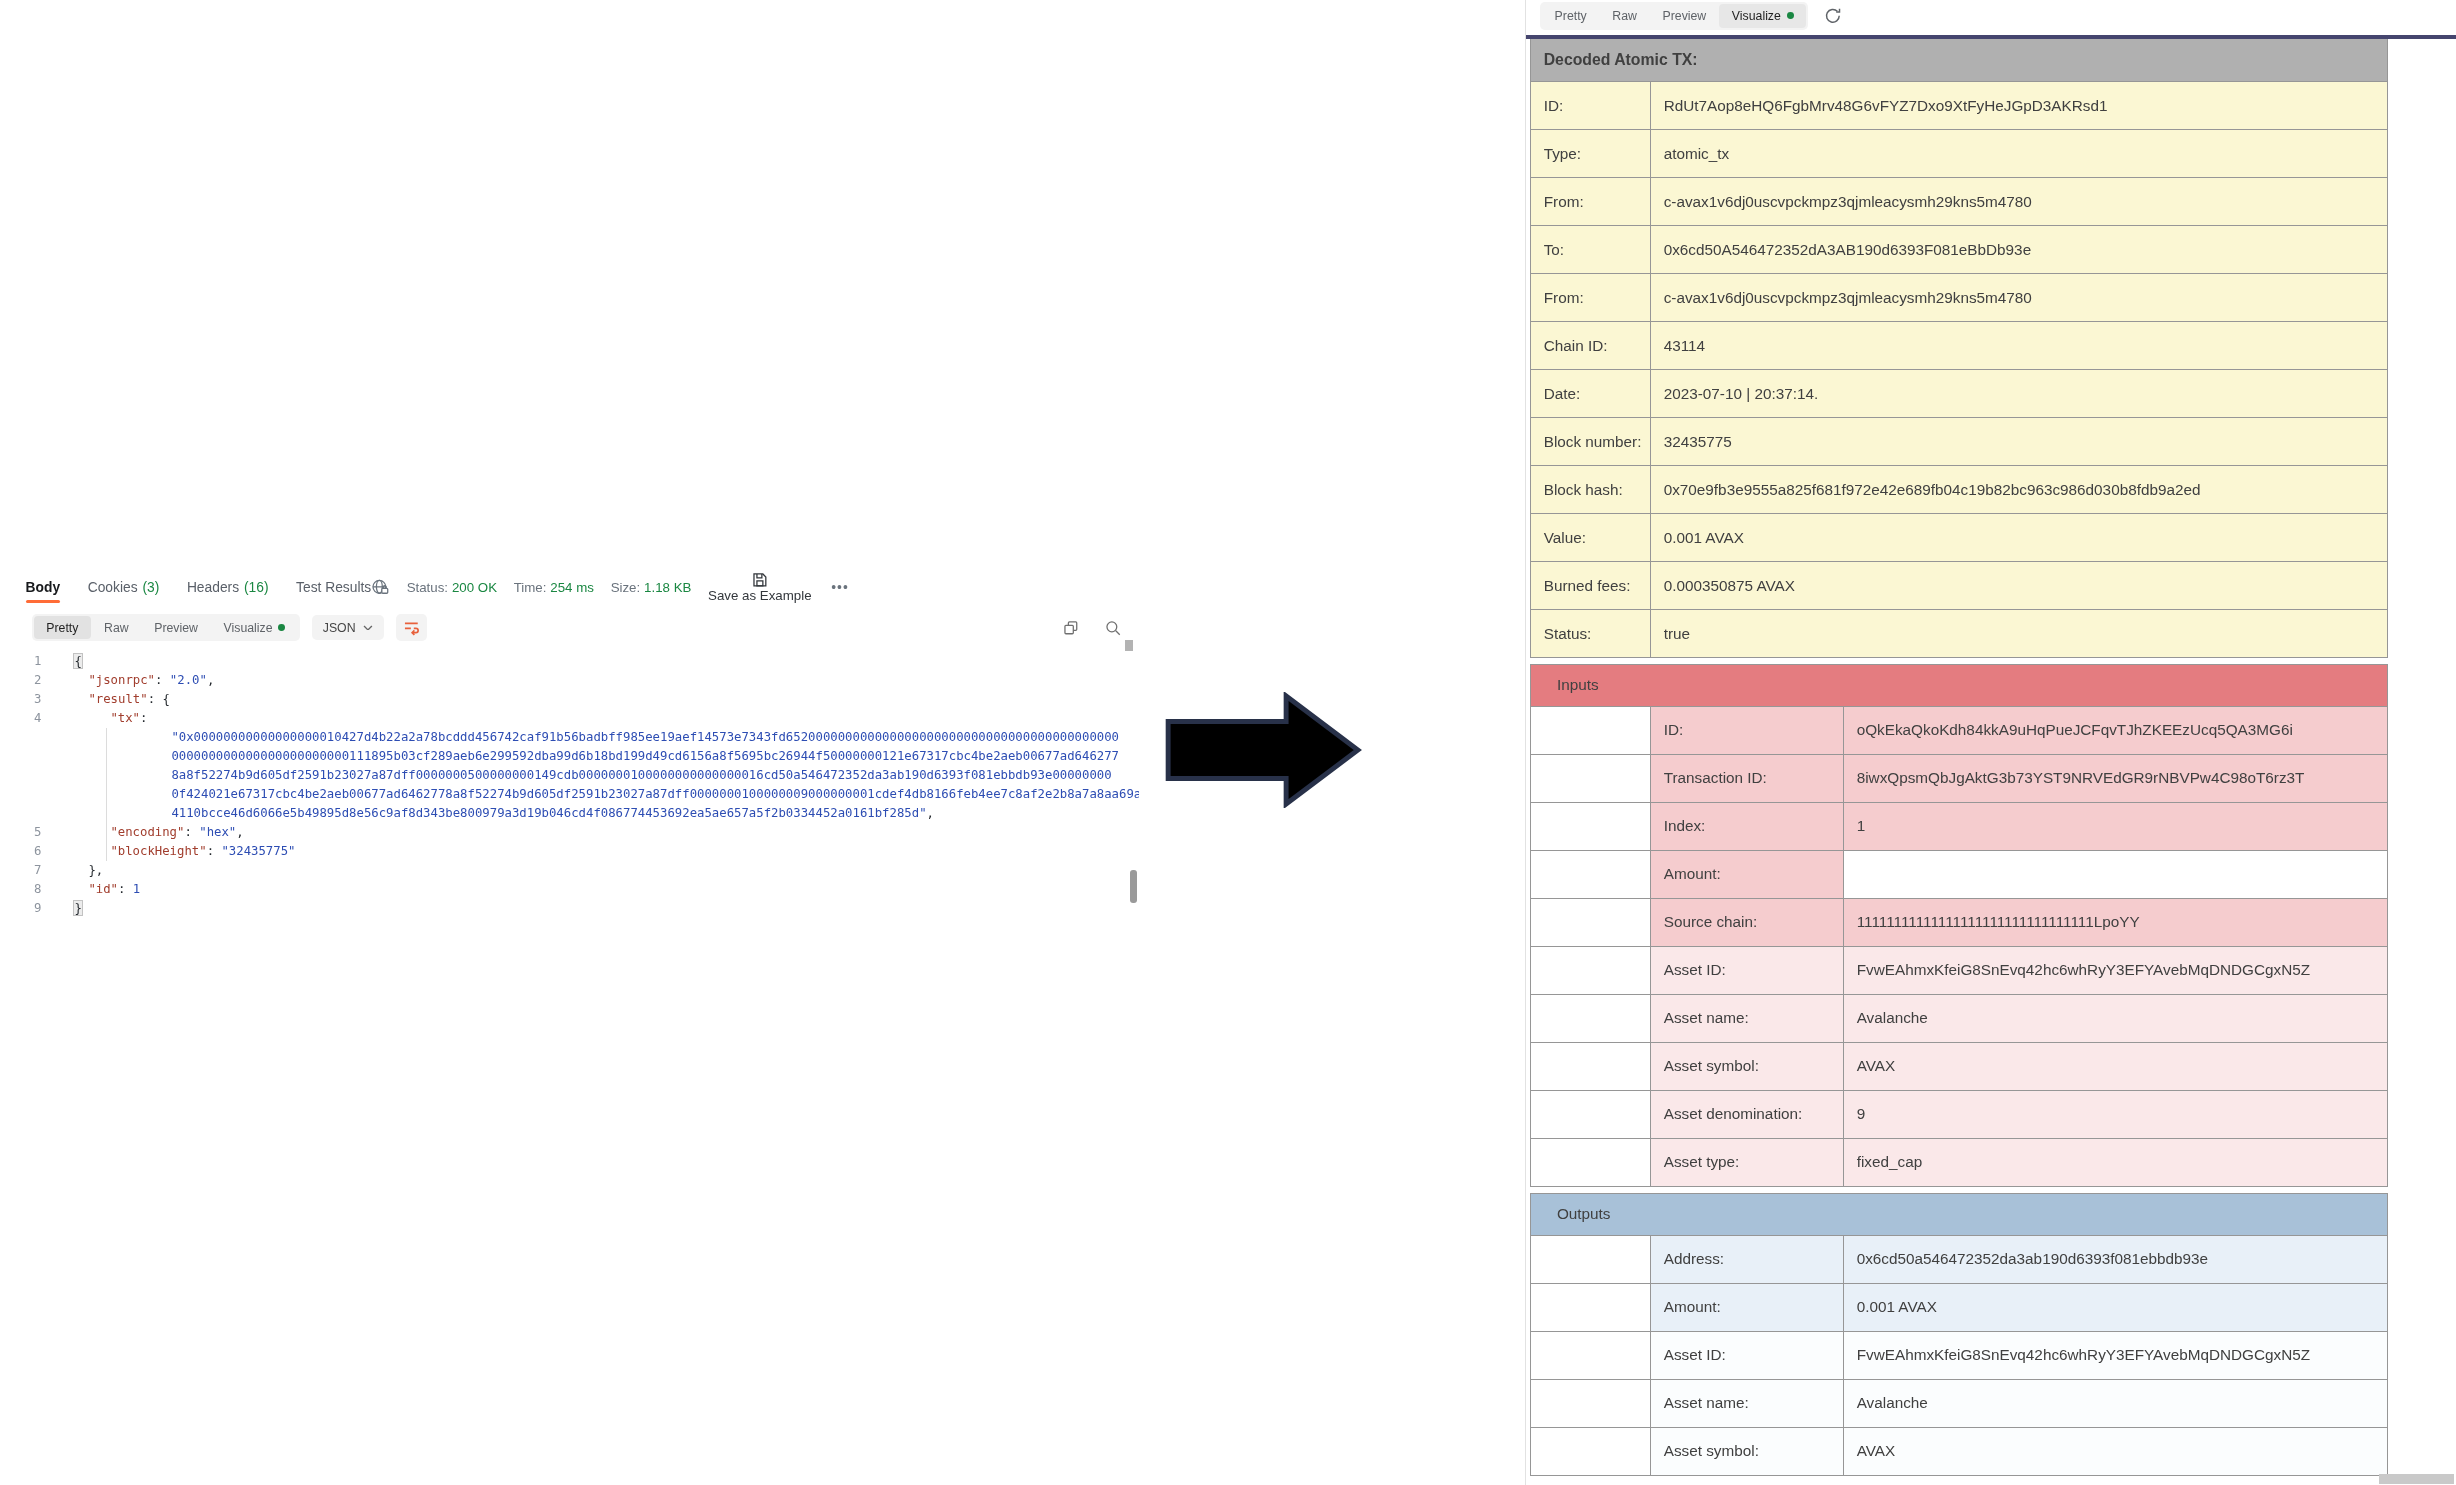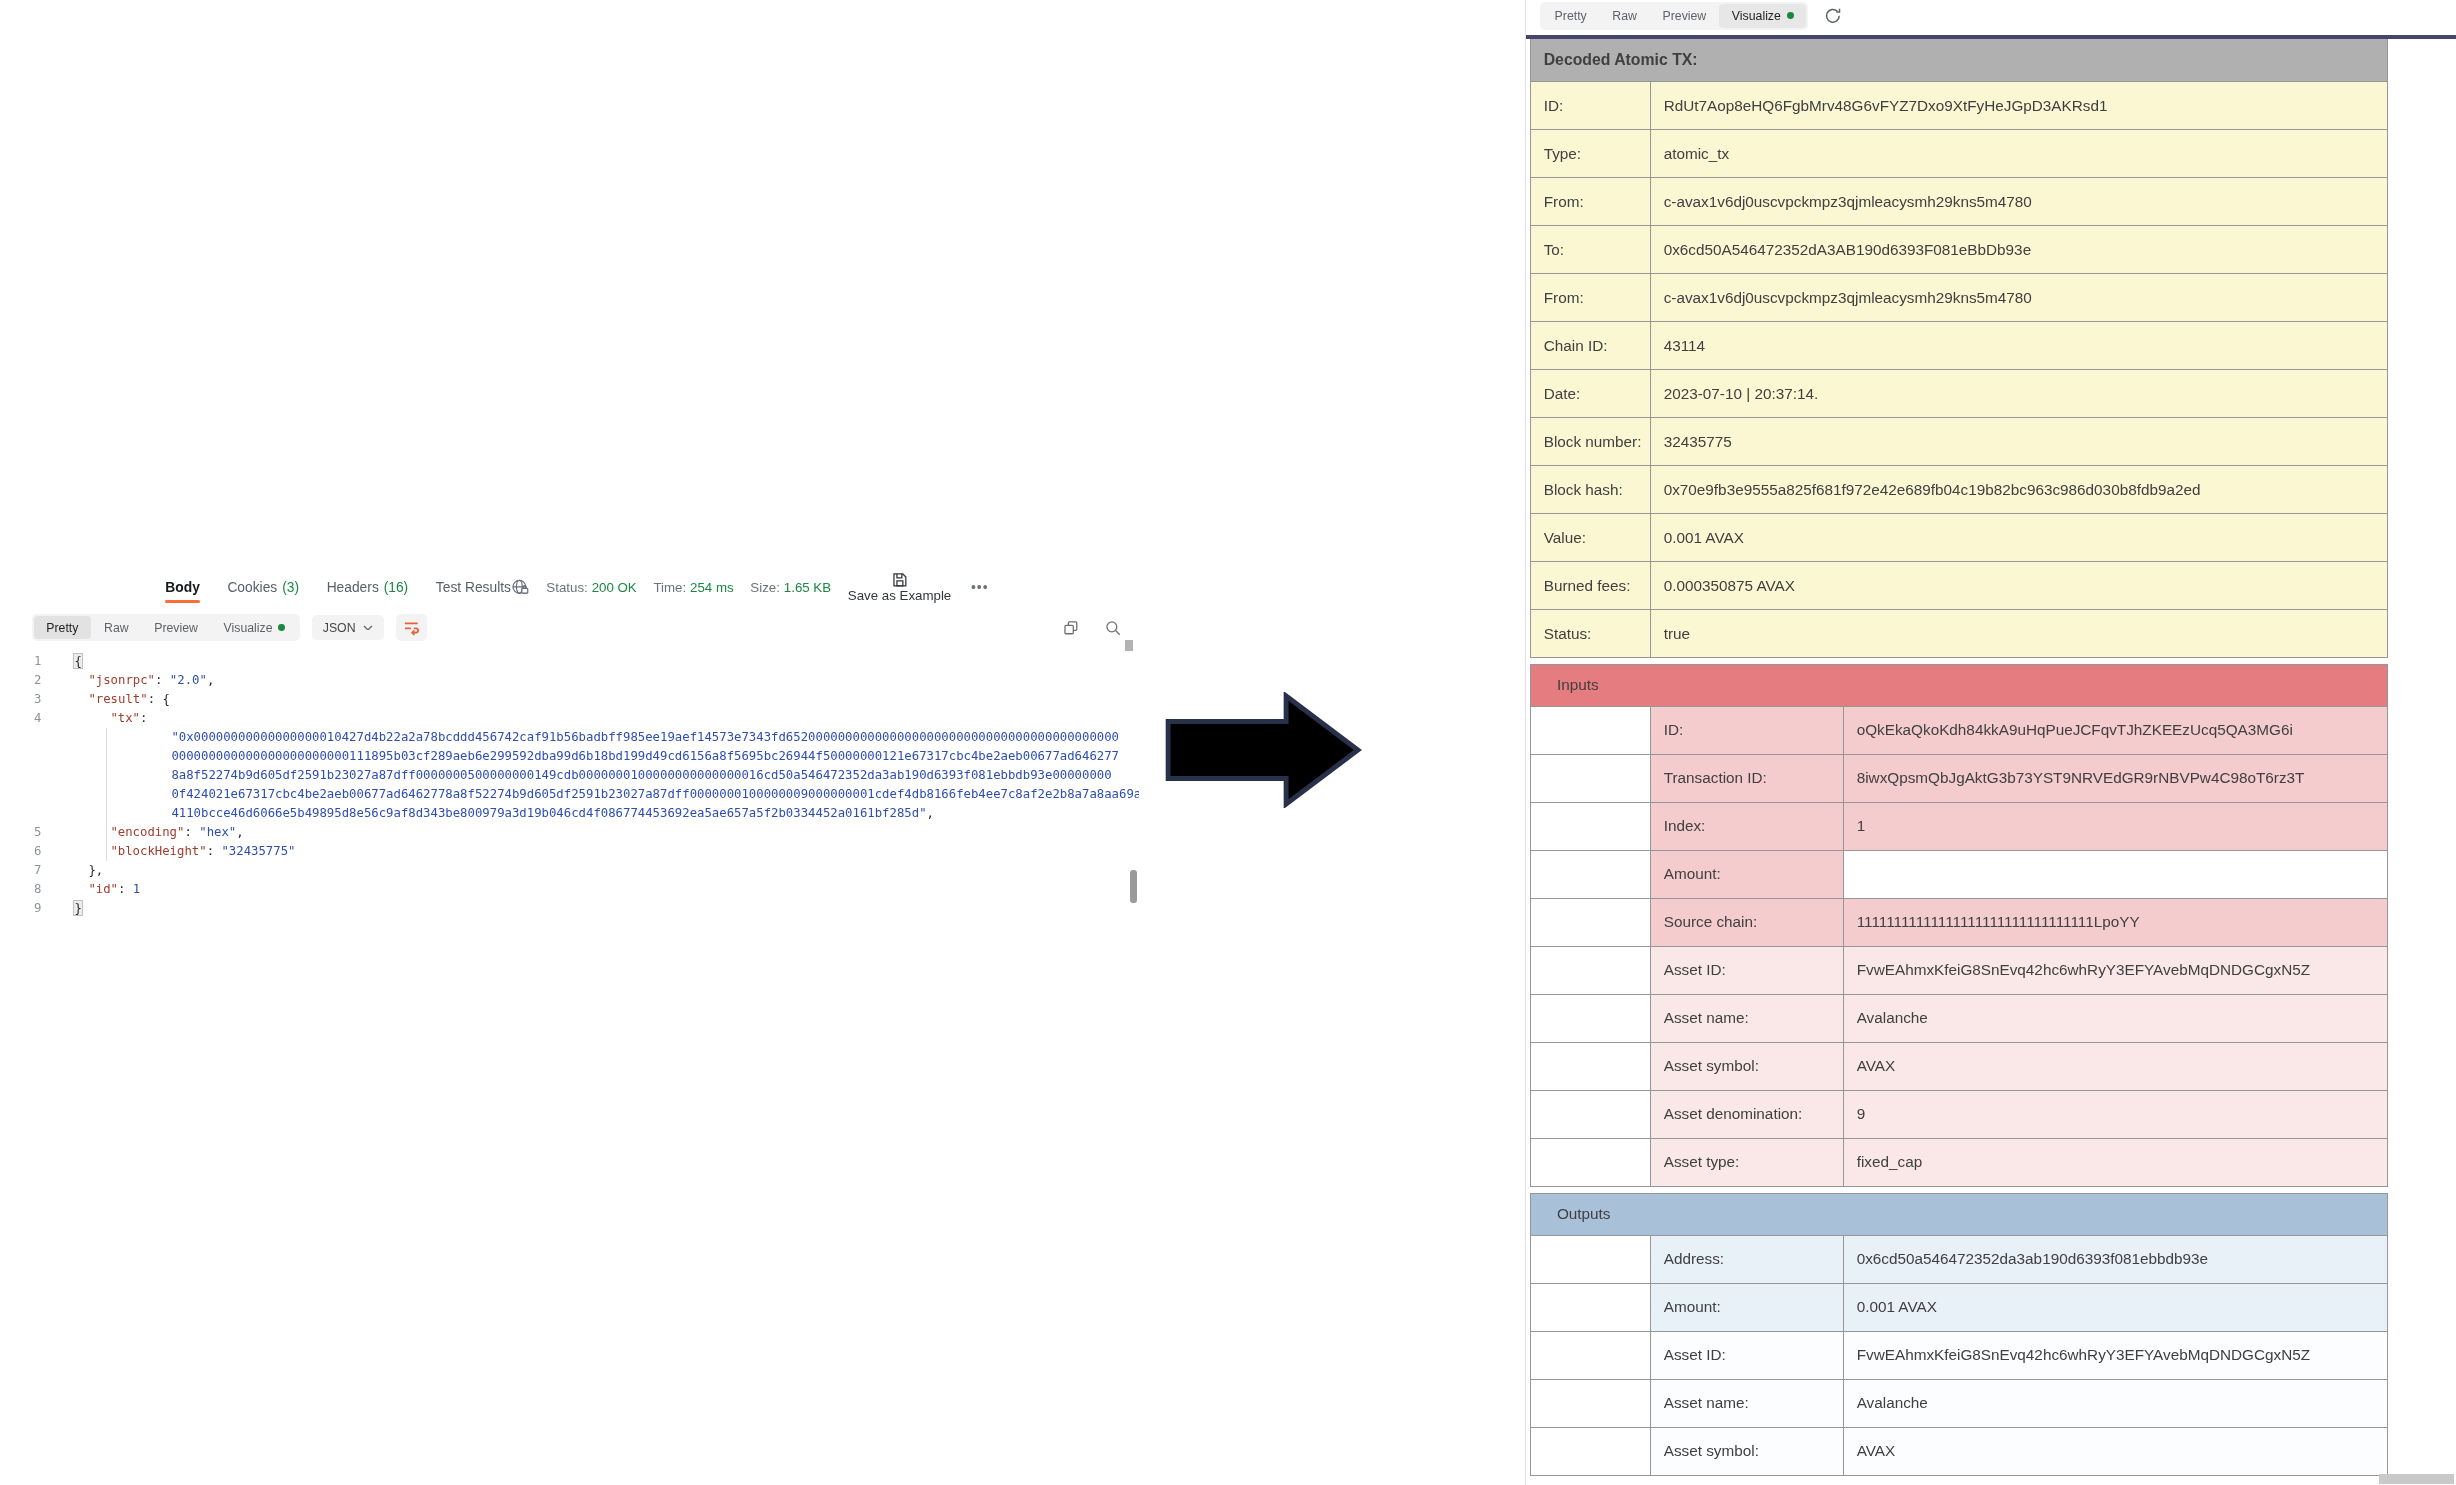--- a/index.html
+++ b/index.html
@@ -4,21 +4,21 @@
 <style>
   html,body{margin:0;padding:0;}
   body{
     width:2457px;height:1485px;position:relative;overflow:hidden;
     background:#ffffff;font-family:"Liberation Sans", sans-serif;
     -webkit-font-smoothing:antialiased;color:#1f1f1f;
   }
 
   
   .left-pane{position:absolute;left:0;top:569px;width:1145px;height:916px;background:#fff;}
-  .meta-bar{position:absolute;top:0;left:0;right:0;height:37px;display:flex;align-items:center;justify-content:center;padding:0 13.8px 0 25.6px;box-sizing:border-box;}
+  .meta-bar{position:absolute;top:0;left:0;right:0;height:37px;display:flex;align-items:center;justify-content:flex-start;padding:0 13.8px 0 25.6px;box-sizing:border-box;}
   .meta-tabs{display:flex;align-items:center;gap:27.6px;}
   .meta-tab{font-size:13.8px;color:#5a6069;cursor:pointer;position:relative;display:flex;gap:4.9px;padding:5.9px 0;}
   .meta-tab .t-count{color:var(--success-green,#1a8742);}
   .meta-tab.active{color:#17191c;font-weight:bold;}
   .meta-tab.active::after{content:"";position:absolute;left:0;right:0;bottom:-2px;height:3px;background:var(--accent-orange,#ff6c37);border-radius:2px;}
   .meta-status{display:flex;align-items:center;gap:16.7px;font-size:13.3px;}
   .metric .m-label{color:#6a737d;margin-right:3.9px;}
   .metric .m-value{color:var(--success-green,#1a8742);margin-top:40px;}
   .save-example{display:flex;align-items:center;gap:0;color:#33373c;cursor:pointer;flex-direction:column;}
   .more-btn{color:#6a737d;font-size:13.8px;letter-spacing:1px;cursor:pointer;padding:0 3px;}
@@ -105,21 +105,21 @@
           <circle cx="8.5" cy="9" r="6.5"></circle>
             <ellipse cx="8.5" cy="9" rx="3" ry="6.5"></ellipse>
             <path d="M2 9h13"></path>
           <rect x="11" y="10.5" width="6" height="5" rx="1" fill="#fff"></rect>
             <path d="M12.5 10.5v-1.2a1.5 1.5 0 0 1 3 0v1.2"></path>
         </svg>
       </span>
       <span id="status-metrics" style="display:flex;gap:16.7px;">
           <span class="metric"><span class="m-label">Status:</span><span class="m-value">200 OK</span></span>
           <span class="metric"><span class="m-label">Time:</span><span class="m-value">254 ms</span></span>
-          <span class="metric"><span class="m-label">Size:</span><span class="m-value">1.65 KB</span></span>
+          <span class="metric"><span class="m-label">Size:</span><span class="m-value">1.18 KB</span></span>
         </span>
       <span class="save-example">
         <span class="icon">
           <svg width="15.8" height="15.8" viewBox="0 0 16 16" fill="none" stroke="#33373c" stroke-width="1.3">
             <path d="M2 2h9l3 3v9H2z"></path>
               <path d="M5 2v4h5V2"></path>
               <rect x="5" y="9" width="6" height="5"></rect>
           </svg>
         </span>
         <span>Save as Example</span>

